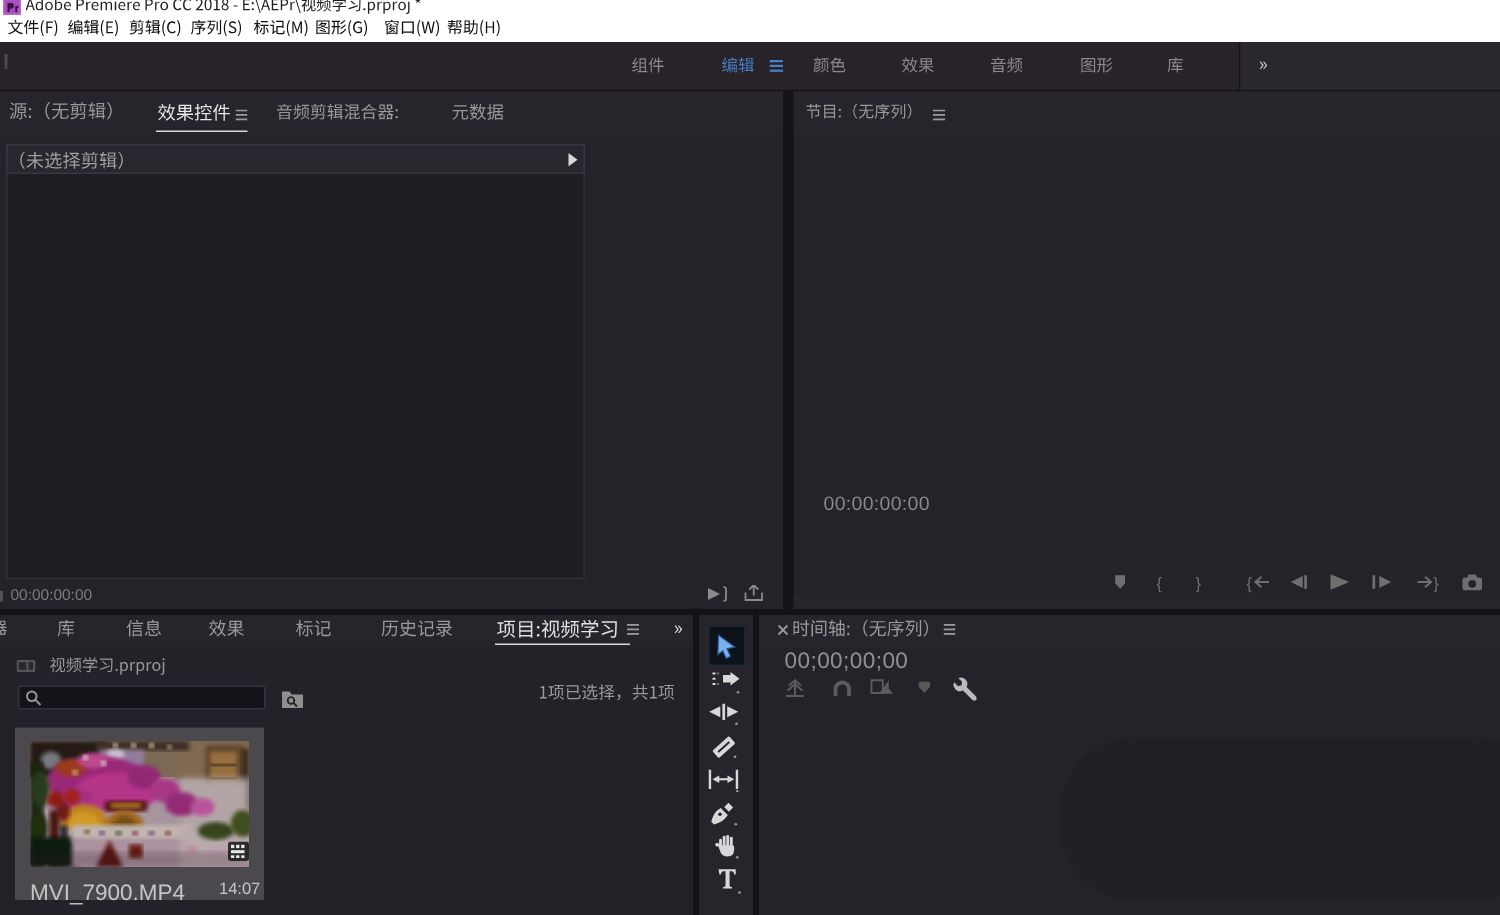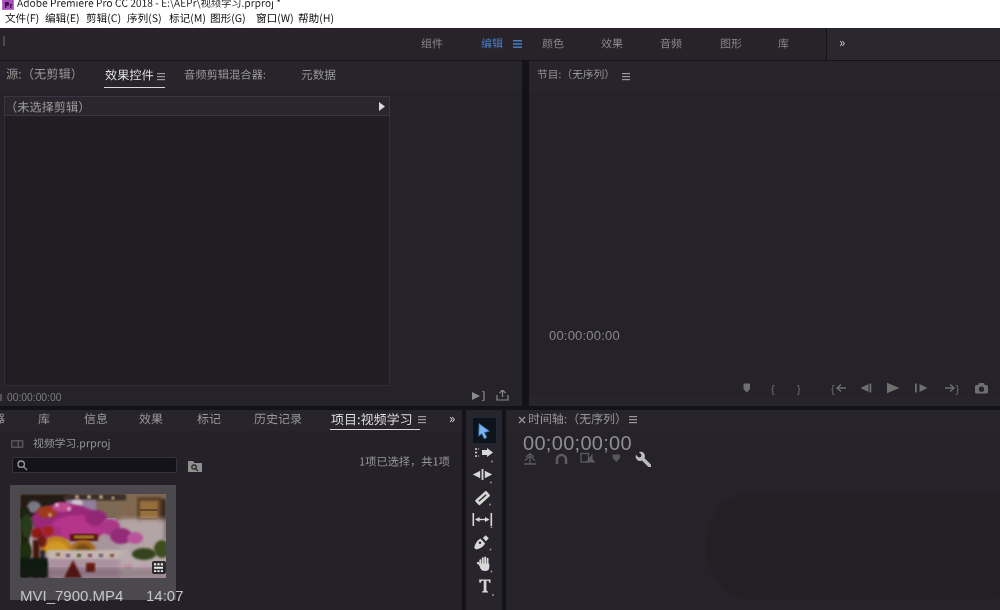--- a/index.html
+++ b/index.html
@@ -338,21 +338,21 @@
       <rect width="14" height="13" rx="2" fill="#1a1a1a" opacity="0.88"></rect>
       <rect x="2" y="2.2" width="2.2" height="2.2" fill="#e8e8e8"></rect>
       <rect x="5.4" y="2.2" width="2.2" height="2.2" fill="#e8e8e8"></rect>
       <rect x="8.8" y="2.2" width="2.2" height="2.2" fill="#e8e8e8"></rect>
       <rect x="2" y="5.8" width="9" height="2" fill="#e8e8e8"></rect>
       <rect x="2" y="9.2" width="2.2" height="1.8" fill="#e8e8e8"></rect>
       <rect x="5.4" y="9.2" width="2.2" height="1.8" fill="#e8e8e8"></rect>
       <rect x="8.8" y="9.2" width="2.2" height="1.8" fill="#e8e8e8"></rect>
     </svg>
 <div class="a" style="left:20px;top:586.5px;font-size:15px;color:#c5c5c5">MVI_7900.MP4</div>
-<div class="a" style="left:146px;top:586.5px;font-size:15px;color:#c5c5c5">14:07</div>
+<div class="a" style="left:146px;top:586.5px;font-size:11px;color:#c5c5c5">14:07</div>
 <div class="a" style="left:466px;top:410px;width:36px;height:200px;background:#28242b"></div>
 <div class="a" style="left:472px;top:417px;width:25px;height:27px;background:#0e1219;border:1px solid #1d2838;box-sizing:border-box"></div>
 <svg class="a" style="left:477px;top:422px" width="16" height="19">
       <path d="M2 1.5 L12.8 9.3 L7.6 10.5 L10 15.5 L7.1 16.9 L4.9 11.8 L1.6 14.3 Z" fill="#79b2ef" stroke="#2a5b92" stroke-width="0.8"></path>
     </svg>
 <svg class="a" style="left:474px;top:448px" width="20" height="15">
       <path d="M8 2 h5 v-2 l6 4.5 l-6 4.5 v-2 h-5 Z" fill="#d8d8d8"></path>
       <path d="M1 1 h4 M1 4.5 h3 M1 8 h4" stroke="#d8d8d8" stroke-width="1.4" stroke-dasharray="2 1.4"></path>
       <circle cx="18" cy="13.5" r="0.9" fill="#9a9a9a"></circle>
     </svg>
@@ -408,21 +408,21 @@
 <svg class="a" style="left:528px;top:412.5px" width="101" height="17">
       <g transform="translate(0,10.3)">
         <path d="M5.7 -5.4C6.3 -4.5 7.1 -3.2 7.5 -2.5L8.3 -2.9C7.9 -3.7 7.1 -4.9 6.4 -5.8ZM3.9 -4.8V-2.1H1.8V-4.8ZM3.9 -5.6H1.8V-8.2H3.9ZM1.0 -9.0V-0.3H1.8V-1.3H4.7V-9.0ZM9.1 -10.0V-7.7H5.3V-6.8H9.1V-0.4C9.1 -0.2 9.0 -0.1 8.8 -0.1C8.5 -0.0 7.7 -0.0 6.7 -0.1C6.9 0.2 7.0 0.6 7.1 0.8C8.3 0.8 9.0 0.8 9.4 0.7C9.9 0.5 10.0 0.3 10.0 -0.4V-6.8H11.5V-7.7H10.0V-10.0Z M13.0 -7.4V1.0H14.0V-7.4ZM13.2 -9.5C13.8 -8.9 14.4 -8.2 14.7 -7.7L15.4 -8.2C15.1 -8.7 14.5 -9.4 13.9 -9.9ZM16.5 -3.5H19.4V-1.9H16.5ZM16.5 -5.9H19.4V-4.3H16.5ZM15.7 -6.6V-1.2H20.2V-6.6ZM16.2 -9.4V-8.5H22.0V-0.1C22.0 0.0 21.9 0.1 21.8 0.1C21.6 0.1 21.1 0.1 20.6 0.1C20.7 0.3 20.8 0.7 20.9 0.9C21.6 0.9 22.1 0.9 22.5 0.8C22.8 0.6 22.9 0.4 22.9 -0.1V-9.4Z M30.3 -3.3H31.8V-0.5H30.3ZM30.3 -4.1V-6.7H31.8V-4.1ZM34.2 -3.3V-0.5H32.7V-3.3ZM34.2 -4.1H32.7V-6.7H34.2ZM31.8 -10.0V-7.5H29.5V1.0H30.3V0.3H34.2V0.9H35.0V-7.5H32.7V-10.0ZM24.9 -4.0C25.0 -4.1 25.4 -4.1 25.8 -4.1H27.0V-2.4L24.4 -2.0L24.6 -1.1L27.0 -1.6V0.9H27.8V-1.7L29.0 -2.0L29.0 -2.8L27.8 -2.6V-4.1H28.9V-5.0H27.8V-6.8H27.0V-5.0H25.7C26.1 -5.8 26.4 -6.8 26.7 -7.8H28.9V-8.7H26.9C27.0 -9.1 27.1 -9.5 27.2 -9.9L26.3 -10.0C26.3 -9.6 26.2 -9.1 26.1 -8.7H24.5V-7.8H25.9C25.6 -6.8 25.3 -6.0 25.2 -5.7C25.0 -5.2 24.9 -4.8 24.6 -4.8C24.7 -4.5 24.9 -4.1 24.9 -4.0Z M37.5 -4.7C38.0 -4.7 38.3 -5.0 38.3 -5.5C38.3 -6.0 38.0 -6.3 37.5 -6.3C37.1 -6.3 36.8 -6.0 36.8 -5.5C36.8 -5.0 37.1 -4.7 37.5 -4.7ZM37.5 0.2C38.0 0.2 38.3 -0.2 38.3 -0.7C38.3 -1.2 38.0 -1.5 37.5 -1.5C37.1 -1.5 36.8 -1.2 36.8 -0.7C36.8 -0.2 37.1 0.2 37.5 0.2Z M47.5 -4.5C47.5 -2.2 48.5 -0.3 49.9 1.1L50.6 0.8C49.2 -0.6 48.4 -2.4 48.4 -4.5C48.4 -6.7 49.2 -8.4 50.6 -9.9L49.9 -10.2C48.5 -8.8 47.5 -6.9 47.5 -4.5Z M52.5 -9.2V-8.4H56.5C56.5 -7.5 56.4 -6.6 56.3 -5.7H51.8V-4.8H56.1C55.6 -2.8 54.5 -0.8 51.6 0.2C51.9 0.4 52.1 0.7 52.2 1.0C55.3 -0.3 56.5 -2.5 57.0 -4.8H57.3V-0.7C57.3 0.4 57.6 0.7 58.9 0.7C59.1 0.7 60.8 0.7 61.1 0.7C62.2 0.7 62.5 0.2 62.6 -1.7C62.4 -1.8 62.0 -1.9 61.8 -2.1C61.7 -0.5 61.6 -0.2 61.0 -0.2C60.7 -0.2 59.2 -0.2 58.9 -0.2C58.3 -0.2 58.2 -0.3 58.2 -0.7V-4.8H62.5V-5.7H57.2C57.3 -6.6 57.4 -7.5 57.4 -8.4H61.9V-9.2Z M67.6 -5.2C68.4 -4.9 69.3 -4.4 70.1 -4.0H65.9V-3.2H69.6V-0.1C69.6 0.1 69.5 0.1 69.3 0.1C69.1 0.2 68.3 0.2 67.4 0.1C67.5 0.4 67.7 0.7 67.7 1.0C68.8 1.0 69.5 1.0 69.9 0.8C70.4 0.7 70.5 0.5 70.5 -0.1V-3.2H73.1C72.7 -2.7 72.2 -2.1 71.8 -1.7L72.6 -1.4C73.2 -2.0 73.8 -2.9 74.5 -3.8L73.8 -4.1L73.7 -4.0H71.5L71.6 -4.1C71.3 -4.3 71.0 -4.4 70.6 -4.6C71.6 -5.1 72.7 -5.9 73.4 -6.6L72.8 -7.1L72.6 -7.0H66.6V-6.3H71.8C71.2 -5.8 70.5 -5.3 69.9 -5.0C69.3 -5.3 68.6 -5.5 68.1 -5.8ZM68.8 -9.9C68.9 -9.5 69.1 -9.1 69.3 -8.7H64.6V-5.4C64.6 -3.6 64.5 -1.2 63.5 0.5C63.7 0.6 64.1 0.8 64.2 1.0C65.3 -0.8 65.4 -3.5 65.4 -5.4V-7.9H74.5V-8.7H70.3C70.2 -9.1 69.9 -9.7 69.6 -10.1Z M82.8 -8.7V-2.0H83.6V-8.7ZM85.2 -10.0V-0.2C85.2 -0.0 85.2 0.0 85.0 0.0C84.8 0.1 84.1 0.1 83.5 0.0C83.6 0.3 83.8 0.7 83.8 0.9C84.7 0.9 85.3 0.9 85.6 0.8C86.0 0.6 86.1 0.3 86.1 -0.2V-10.0ZM77.2 -3.6C77.9 -3.2 78.6 -2.6 79.1 -2.2C78.3 -1.0 77.2 -0.2 76.0 0.3C76.2 0.4 76.5 0.8 76.6 1.0C79.1 -0.1 81.0 -2.5 81.6 -6.6L81.0 -6.8L80.8 -6.7H78.2C78.3 -7.3 78.5 -7.9 78.7 -8.5H81.9V-9.4H75.8V-8.5H77.8C77.3 -6.7 76.7 -5.0 75.7 -3.9C75.9 -3.8 76.3 -3.5 76.4 -3.3C77.0 -4.0 77.4 -4.9 77.9 -5.9H80.6C80.3 -4.8 80.0 -3.8 79.5 -3.0C79.1 -3.4 78.3 -3.9 77.8 -4.3Z M90.7 -4.5C90.7 -6.9 89.7 -8.8 88.3 -10.2L87.6 -9.9C89.0 -8.4 89.8 -6.7 89.8 -4.5C89.8 -2.4 89.0 -0.6 87.6 0.8L88.3 1.1C89.7 -0.3 90.7 -2.2 90.7 -4.5Z" fill="#9a9a9a" fill-opacity="1.0"></path>
       </g>
     </svg>
 <svg class="a" style="left:629px;top:416px" width="8" height="8">
       <rect x="0" y="0" width="8" height="1.2" fill="#9a9a9a"></rect>
       <rect x="0" y="3" width="8" height="1.2" fill="#9a9a9a"></rect>
       <rect x="0" y="6" width="8" height="1.2" fill="#9a9a9a"></rect>
     </svg>
-<div class="a" style="left:523px;top:431.8px;font-size:20px;color:#8f8f92;letter-spacing:0.3px">00;00;00;00</div>
+<div class="a" style="left:523px;top:431.8px;font-size:15px;color:#8f8f92;letter-spacing:0.3px">00;00;00;00</div>
 <svg class="a" style="left:521px;top:450px" width="110" height="16">
       <g stroke="#5c5c60" stroke-width="1.3" fill="none">
         <path d="M9 3 v11 M5 7 l4 -3.5 l4 3.5 M4 10.5 l5 -4.5 l5 4.5 M3 14 h12"></path>
       </g>
       <path d="M36 14 v-4.5 a4.5 4.5 0 0 1 9 0 V14" stroke="#5c5c60" stroke-width="2.6" fill="none"></path>
       <g stroke="#5c5c60" stroke-width="1.3" fill="none">
         <rect x="60" y="3.5" width="7.5" height="8.5"></rect>
       </g>
       <path d="M65 12.5 l6.5 -9 v5.5 l3 3.5 Z" fill="#5c5c60"></path>
       <path d="M91.5 4.5 h7.5 v3.5 l-3.7 4 l-3.8 -4 Z" fill="#585858"></path>

